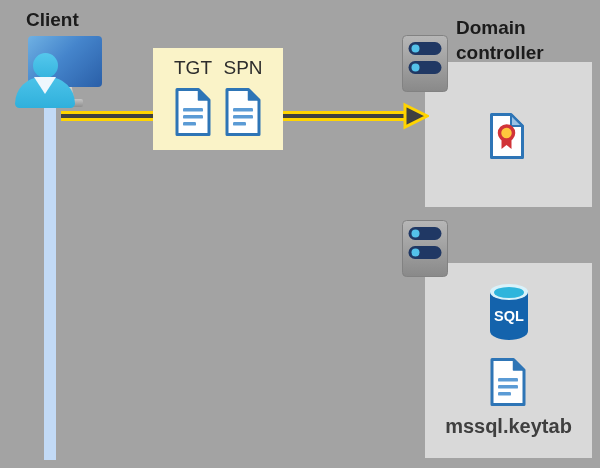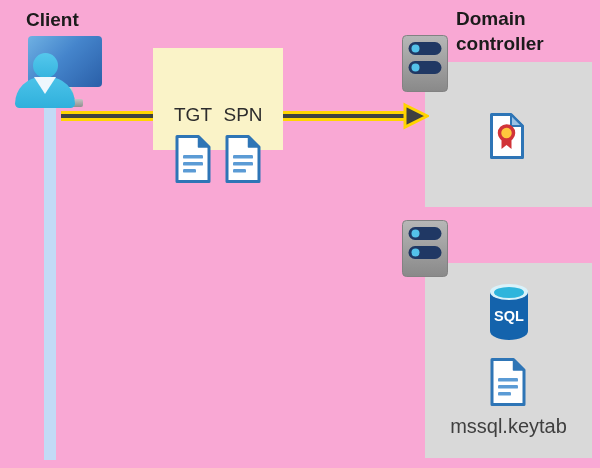--- a/index.html
+++ b/index.html
@@ -1,17 +1,17 @@
 <!DOCTYPE html>
 <html><head>
 <meta charset="utf-8">
 <style>
   html,body { margin:0; padding:0; background:#fff; }
   .stage {
-    position:relative; width:600px; height:468px; background:#f9a8d4;
+    position:relative; width:600px; height:468px; background:#a3a3a3;
     font-family:"Liberation Sans", sans-serif; overflow:hidden;
   }
   .abs { position:absolute; }
 
   
   .title { font-size:19px; font-weight:700; color:#1b1b1b; line-height:25px; }
   .ticket-label { font-size:19px; font-weight:400; color:#2d2d2d; line-height:22px; }
   .file-label { font-size:20px; font-weight:400; color:#3f3f3f; }
 
   
@@ -47,39 +47,39 @@
 
   
   .arrow-line {
     left:61px; top:111px; width:346px; height:10px; z-index:2;
     background:linear-gradient(to bottom,#ffd400 0,#ffd400 3px,#3f4040 3px,#3f4040 7px,#ffd400 7px,#ffd400 10px);
   }
   .arrow-head { left:403px; top:102px; z-index:4; }
 
   
   .ticket-box { left:153px; top:48px; width:130px; height:102px; background:#faf3c8; z-index:3; }
-  .ticket-col { position:absolute; top:9px; width:44px; display:flex; flex-direction:column; align-items:center; gap:8px;margin-top:47px; }
+  .ticket-col { position:absolute; top:9px; width:44px; display:flex; flex-direction:column; align-items:center; gap:8px; }
   .ticket-col.c1 { left:18px; }
   .ticket-col.c2 { left:68px;text-align:center; }
 
   
   .section-box { background:#d9d9d9; z-index:1; }
   .dc-box { left:425px; top:62px; width:167px; height:145px; }
   .lx-box { left:425px; top:263px; width:167px; height:195px; }
 
-  .dc-title { left:456px; top:6px; width:130px; }
+  .dc-title { left:456px; top:15px; width:130px; }
   .lx-title { left:456px; top:233px; width:140px; white-space:nowrap; }
 
   .dc-server { left:402px; top:35px; z-index:3; }
   .lx-server { left:402px; top:220px; z-index:3; }
 
   .cert { left:489px; top:112px; z-index:2; }
   .sql { left:488px; top:283px; z-index:2; }
   .keytab-doc { left:489px; top:357px; z-index:2; }
-  .keytab-label { left:425px; top:415px; width:167px; text-align:center; z-index:2; }
+  .keytab-label { left:425px; top:415px; width:167px; text-align:center; z-index:2;font-weight:bold; }
 </style>
 </head>
 <body>
 
 <div class="stage">
 
   <div class="abs title" style="left:26px; top:7px;">Client</div>
 
   <div class="abs conn-line"></div>
 

